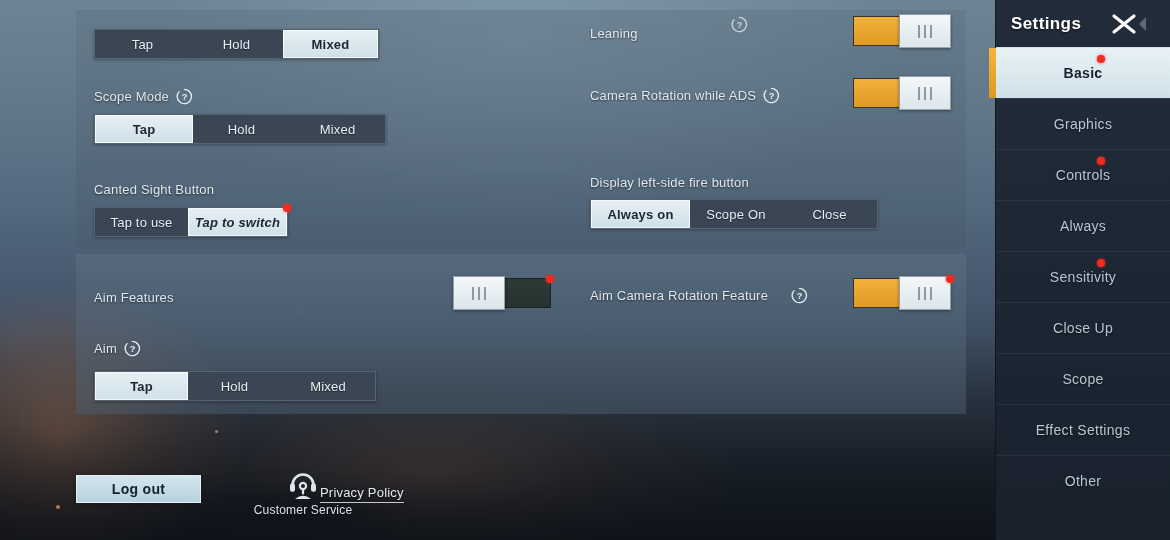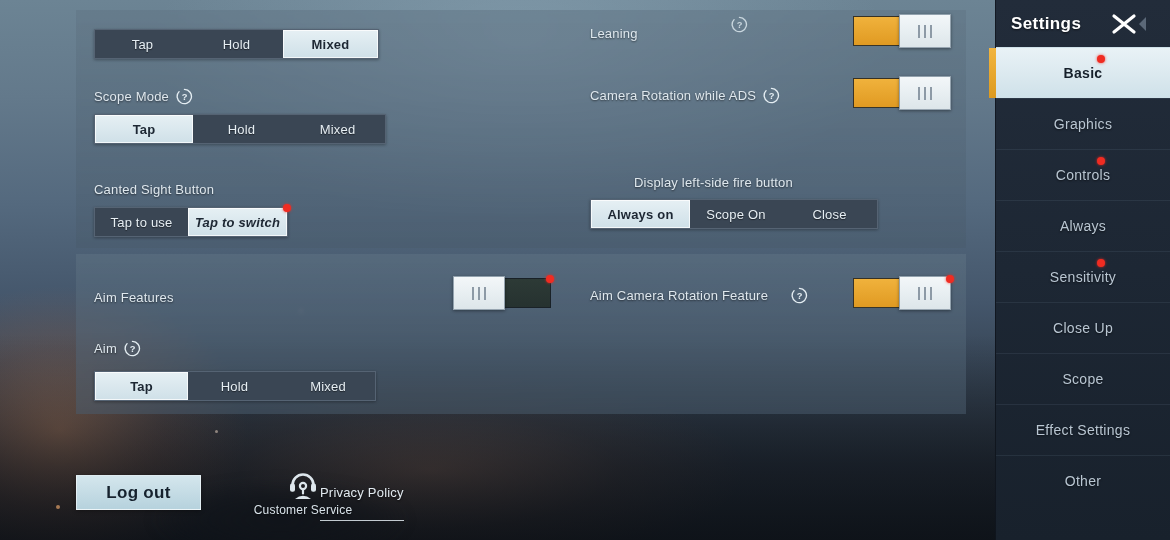--- a/index.html
+++ b/index.html
@@ -249,26 +249,26 @@
 
   
   #bottom-bar {
     position: absolute;
     left: 76px; top: 470px;
     width: 400px; height: 60px;
   }
   .logout-btn {
     position: absolute;
     left: 0; top: 5px;
-    width: 125px; height: 35px;
+    width: 125px; height: 28px;
     background: linear-gradient(180deg, #d4e6ed 0%, #b6d2dd 100%);
     border: 1px solid rgba(255,255,255,0.55);
     box-shadow: 0 1px 4px rgba(0,0,0,0.35);
     color: #16222e;
-    font-size: 17px;
+    font-size: 14px;
     font-weight: bold;
     font-family: inherit;
     letter-spacing: 0.3px;
     cursor: pointer;
   }
   .cs-block {
     position: absolute;
     left: 172px; top: 0;
     width: 110px;
     text-align: center;
@@ -283,21 +283,21 @@
     margin-top: 1px;
   }
   .privacy {
     position: absolute;
     left: 244px; top: 15px;
     color: #e2eaf0;
     font-size: 13px;
     letter-spacing: 0.2px;
     text-shadow: 0 1px 2px rgba(0,0,0,0.6);
     border-bottom: 1px solid rgba(226,234,240,0.85);
-    padding-bottom: 20px;
+    padding-bottom: 2px;
     cursor: pointer;
     white-space: nowrap;
   }
 </style>
 </head>
 <body>
 
 <div id="app">
 
   <div class="bg-layer bg-base"></div>
@@ -390,21 +390,21 @@
         <div class="toggle on">
           <span class="track"></span>
           <span class="thumb">
               <i></i>
               <i></i>
               <i></i>
             </span>
         </div>
       </div>
 
-      <div class="row" style="top:163px;margin-left:44px;">
+      <div class="row" style="top:163px;">
         <span class="label">Display left-side fire button</span>
       </div>
       <div class="row" style="top:189px;">
         <div class="segmented">
           <button class="seg selected" style="width:99px;">Always on</button>
           <button class="seg" style="width:92px;">Scope On</button>
           <button class="seg" style="width:95px;">Close</button>
         </div>
       </div>
     </div>

